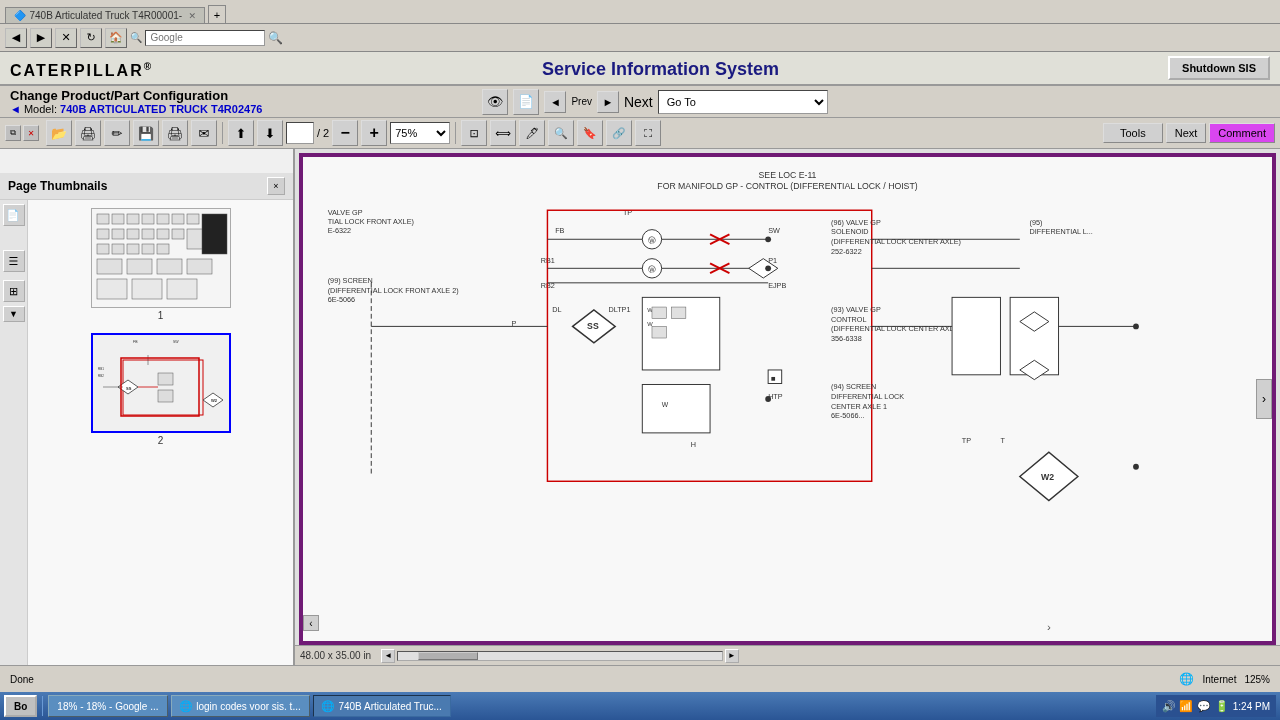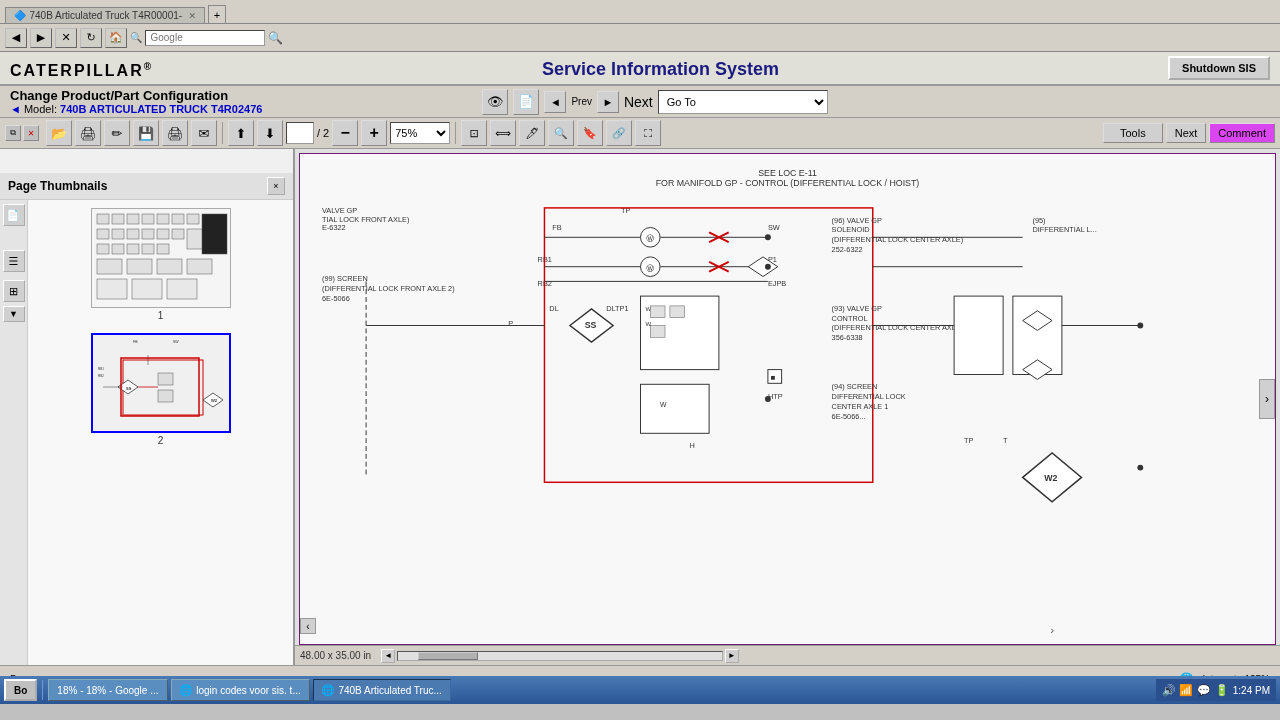--- a/index.html
+++ b/index.html
@@ -186,21 +186,21 @@
               </svg>
             </div>
             <span style="font-size:10px; color:#333;">2</span>
           </div>
         </div>
       </div>
     </div>
 
     <div style="flex:1; background:#e0e0e0; display:flex; flex-direction:column; position:relative;">
 
-      <div style="flex:1; background:#fff; margin:4px 4px 0 4px; border:1px solid #701a75; overflow:hidden; position:relative; cursor:default;">
+      <div style="flex:1; background:#fff; margin:4px 4px 0 4px; border:4px solid #701a75; overflow:hidden; position:relative; cursor:default;">
         <svg width="100%" height="100%" viewBox="0 0 960 500" style="background:#f8f8f8;">
 
           <text x="480" y="22" text-anchor="middle" font-size="9" fill="#333" font-family="Arial">SEE LOC E-11</text>
           <text x="480" y="33" text-anchor="middle" font-size="9" fill="#333" font-family="Arial">FOR MANIFOLD GP - CONTROL (DIFFERENTIAL LOCK / HOIST)</text>
 
           <text x="5" y="60" font-size="7.5" fill="#333" font-family="Arial">VALVE GP</text>
           <text x="5" y="69" font-size="7.5" fill="#333" font-family="Arial">TIAL LOCK FRONT AXLE)</text>
           <text x="5" y="78" font-size="7.5" fill="#333" font-family="Arial">E-6322</text>
 
           <text x="5" y="130" font-size="7.5" fill="#333" font-family="Arial">(99) SCREEN</text>
@@ -337,21 +337,21 @@
     <span style="font-size:10px; color:#000;">Done</span>
     <div style="display:flex; align-items:center; gap:8px;">
       <span style="font-size:12px;">🌐</span>
       <span style="font-size:10px;">Internet</span>
       <span style="font-size:10px;">125%</span>
     </div>
   </div>
 
 </div>
 
-<div style="background:linear-gradient(to bottom, #4a7ab5, #2a5595); height:28px; display:flex; align-items:center; padding:0 4px; gap:3px; width:1280px; position:fixed; bottom:16px; left:0;">
+<div style="background:linear-gradient(to bottom, #4a7ab5, #2a5595); height:28px; display:flex; align-items:center; padding:0 4px; gap:3px; width:1280px; position:fixed; bottom:0; left:0;">
   <button style="background:#c0c0c0; border:2px outset #fff; padding:2px 8px; font-size:10px; font-weight:bold; cursor:pointer; height:22px;">Bo</button>
   <div style="width:1px; height:20px; background:#6a9ad5; margin:0 2px;"></div>
   <button style="background:#5a8ec0; border:1px outset #8ab; padding:2px 8px; font-size:10px; color:#fff; cursor:pointer; height:22px; max-width:160px; overflow:hidden; white-space:nowrap;">18% - 18% - Google ...</button>
   <button style="background:#5a8ec0; border:1px outset #8ab; padding:2px 8px; font-size:10px; color:#fff; cursor:pointer; height:22px; max-width:160px; overflow:hidden; white-space:nowrap; display:flex; align-items:center; gap:3px;">
     <span style="font-size:11px;">🌐</span>
     <span>login codes voor sis. t...</span>
   </button>
   <button style="background:#4a7ab0; border:1px inset #3a6aa0; padding:2px 8px; font-size:10px; color:#fff; cursor:pointer; height:22px; max-width:160px; overflow:hidden; white-space:nowrap; display:flex; align-items:center; gap:3px;">
     <span style="font-size:11px;">🌐</span>
     <span>740B Articulated Truc...</span>

